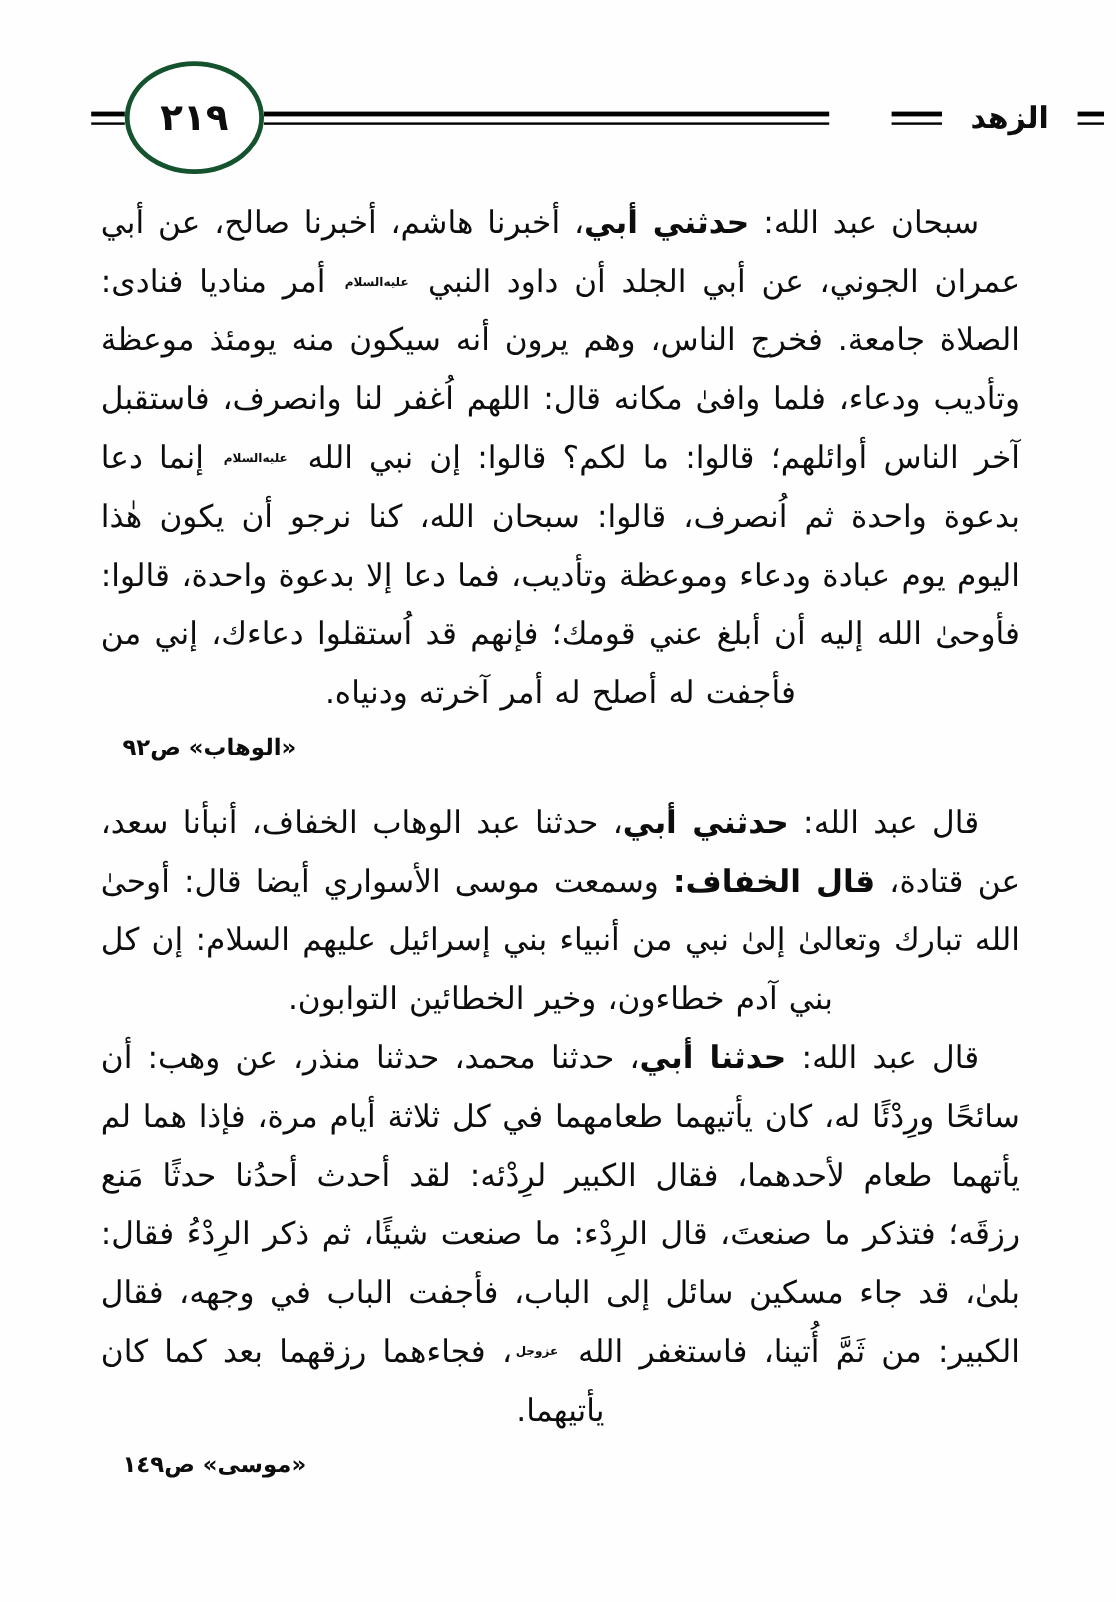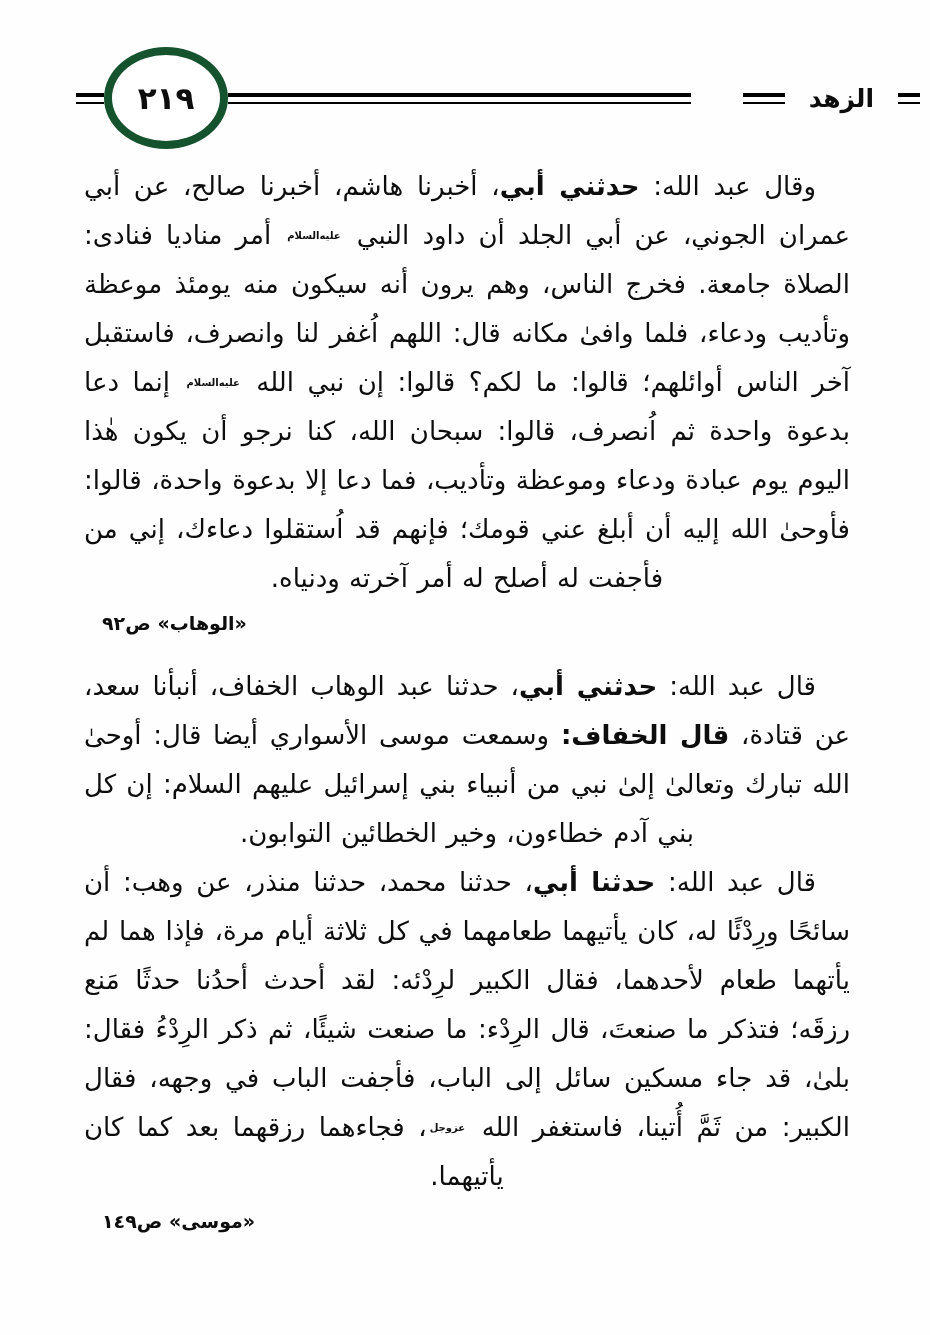--- a/index.html
+++ b/index.html
@@ -21,21 +21,21 @@
   }
   .dash-right { width:22px; flex:0 0 auto; }
   .dash-mid   { width:42px; flex:0 0 auto; margin-left:52px; }
   .line-long  { flex:1 1 auto; }
   .stub       { width:28px; flex:0 0 auto; }
   .running-title {
     font-size:25px; font-weight:bold; margin:0 24px; white-space:nowrap;
   }
   .circle {
     flex:0 0 auto; width:108px; height:86px; background:#fff;
-    border:8px solid #14532d; border-radius:50%;
+    border:4px solid #14532d; border-radius:50%;
     display:flex; align-items:center; justify-content:center;
     font-size:31px; font-weight:bold;
   }
   
   .content { padding:16px 80px 0 84px; }
   .hadith {
     font-size:26px; line-height:49px; margin:0;
     text-align:justify; text-align-last:center;
     text-indent:34px;
     word-spacing:1px;
@@ -63,21 +63,21 @@
     <div class="dline dash-mid"></div>
     <div class="dline line-long"></div>
     <div class="circle">
       <span>٢١٩</span>
     </div>
     <div class="dline stub"></div>
   </div>
 
   <div class="content">
     <div>
-        <p class="hadith"><span>وقال عبد الله: </span><span class="bold">حدثني أبي</span><span>، أخبرنا هاشم، أخبرنا صالح، عن أبي عمران الجوني، عن أبي الجلد أن داود النبي </span><span class="honorific">
+        <p class="hadith"><span>سبحان عبد الله: </span><span class="bold">حدثني أبي</span><span>، أخبرنا هاشم، أخبرنا صالح، عن أبي عمران الجوني، عن أبي الجلد أن داود النبي </span><span class="honorific">
             <span>عليه</span>
             <span>السلام</span>
           </span><span> أمر مناديا فنادى: الصلاة جامعة. فخرج الناس، وهم يرون أنه سيكون منه يومئذ موعظة وتأديب ودعاء، فلما وافىٰ مكانه قال: اللهم اُغفر لنا وانصرف، فاستقبل آخر الناس أوائلهم؛ قالوا: ما لكم؟ قالوا: إن نبي الله </span><span class="honorific">
             <span>عليه</span>
             <span>السلام</span>
           </span><span> إنما دعا بدعوة واحدة ثم اُنصرف، قالوا: سبحان الله، كنا نرجو أن يكون هٰذا اليوم يوم عبادة ودعاء وموعظة وتأديب، فما دعا إلا بدعوة واحدة، قالوا: فأوحىٰ الله إليه أن أبلغ عني قومك؛ فإنهم قد اُستقلوا دعاءك، إني من فأجفت له أصلح له أمر آخرته ودنياه.</span></p>
         <div class="citation">«الوهاب» ص٩٢</div>
         <p class="hadith"><span>قال عبد الله: </span><span class="bold">حدثني أبي</span><span>، حدثنا عبد الوهاب الخفاف، أنبأنا سعد، عن قتادة، </span><span class="bold">قال الخفاف:</span><span> وسمعت موسى الأسواري أيضا قال: أوحىٰ الله تبارك وتعالىٰ إلىٰ نبي من أنبياء بني إسرائيل عليهم السلام: إن كل بني آدم خطاءون، وخير الخطائين التوابون.</span></p>
         <p class="hadith"><span>قال عبد الله: </span><span class="bold">حدثنا أبي</span><span>، حدثنا محمد، حدثنا منذر، عن وهب: أن سائحًا ورِدْئًا له، كان يأتيهما طعامهما في كل ثلاثة أيام مرة، فإذا هما لم يأتهما طعام لأحدهما، فقال الكبير لرِدْئه: لقد أحدث أحدُنا حدثًا مَنع رزقَه؛ فتذكر ما صنعتَ، قال الرِدْء: ما صنعت شيئًا، ثم ذكر الرِدْءُ فقال: بلىٰ، قد جاء مسكين سائل إلى الباب، فأجفت الباب في وجهه، فقال الكبير: من ثَمَّ أُتينا، فاستغفر الله </span><span class="honorific">
             <span>عز</span>

